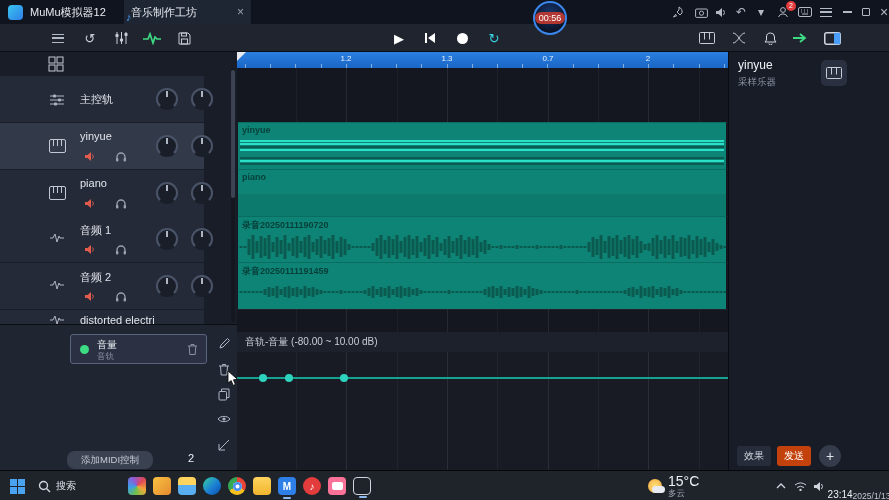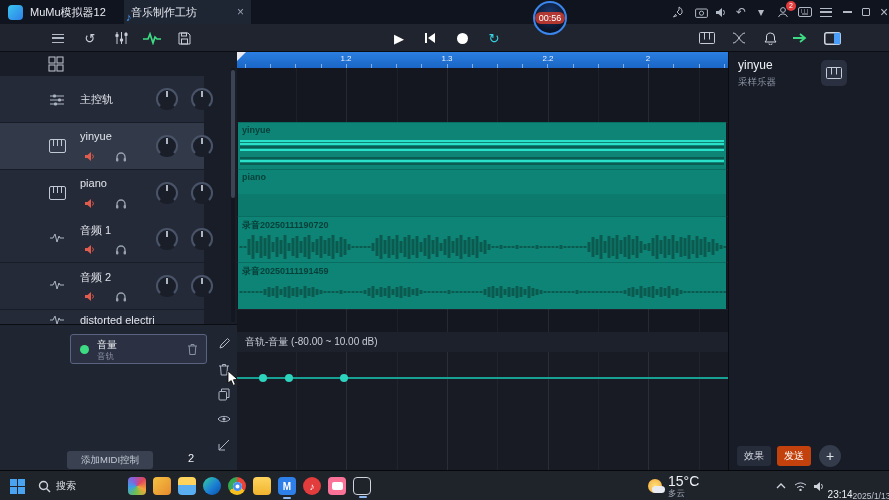--- a/index.html
+++ b/index.html
@@ -55,21 +55,21 @@
 
   
   .bpanel{position:absolute;left:0;top:272px;width:237px;height:146px;background:#202532;z-index:5;border-top:1px solid #0b0d13}
   .parambox{position:absolute;left:70px;top:9px;width:137px;height:30px;background:#2b3142;border:1px solid #5a6480;border-radius:3px}
   .pdot{position:absolute;left:9px;top:10px;width:9px;height:9px;border-radius:50%;background:#3ddc84}
   .pname{position:absolute;left:26px;top:3px;font-size:10px;color:#eef1f5}
   .pscope{position:absolute;left:26px;top:16px;font-size:8.5px;color:#8a92a2}
   .pbtrash{position:absolute;right:8px;top:8px}
   .icol{position:absolute;left:214px;top:0;width:20px;height:146px}
   .icol .ib{position:absolute;left:0;width:20px;height:20px;display:flex;align-items:center;justify-content:center}
-  .addmidi{position:absolute;left:67px;top:126px;width:86px;height:18px;background:#3a4252;border-radius:3px;
+  .addmidi{position:absolute;left:67px;top:126px;width:86px;height:18px;background:#3a4252;border-radius:8px;
     font-size:9.5px;color:#c6cbd6;display:flex;align-items:center;justify-content:center}
   .pagen{position:absolute;left:188px;top:127px;font-size:11px;color:#eef1f5}
 
   
   .timeline{position:absolute;top:52px;left:237px;width:491px;height:418px;background:#14171f;overflow:hidden}
   .ruler{position:absolute;top:0;left:0;width:553px;height:16px;background:linear-gradient(#2a7fe0,#1a66c6);z-index:3}
   .ruler::after{content:"";position:absolute;left:0;bottom:0;height:4px;width:100%;
     background:repeating-linear-gradient(to right,rgba(255,255,255,.45) 0 1px,transparent 1px 25.2px);background-position:8px 0}
   .rlabel{position:absolute;top:2px;width:26px;text-align:center;font-size:8px;color:#eaf2ff}
   .playhead{position:absolute;left:0;top:0;width:0;height:0;border-top:9px solid #e8eaf0;border-right:9px solid transparent;z-index:4}
@@ -434,21 +434,21 @@
       </div>
       <div class="addmidi">添加MIDI控制</div>
       <span class="pagen">2</span>
     </div>
   </div>
 
   <div class="timeline">
     <div class="ruler">
       <span class="rlabel" style="left:96px">1.2</span>
       <span class="rlabel" style="left:197px">1.3</span>
-      <span class="rlabel" style="left:298px">2.2</span>
+      <span class="rlabel" style="left:298px">0.7</span>
       <span class="rlabel" style="left:398px">2</span>
     </div>
     <span class="playhead"></span>
 
     <span class="vg minor" style="left:59px"></span>
     <span class="vg" style="left:109px"></span>
     <span class="vg minor" style="left:160px"></span>
     <span class="vg" style="left:210px"></span>
     <span class="vg minor" style="left:260px"></span>
     <span class="vg" style="left:311px"></span>

